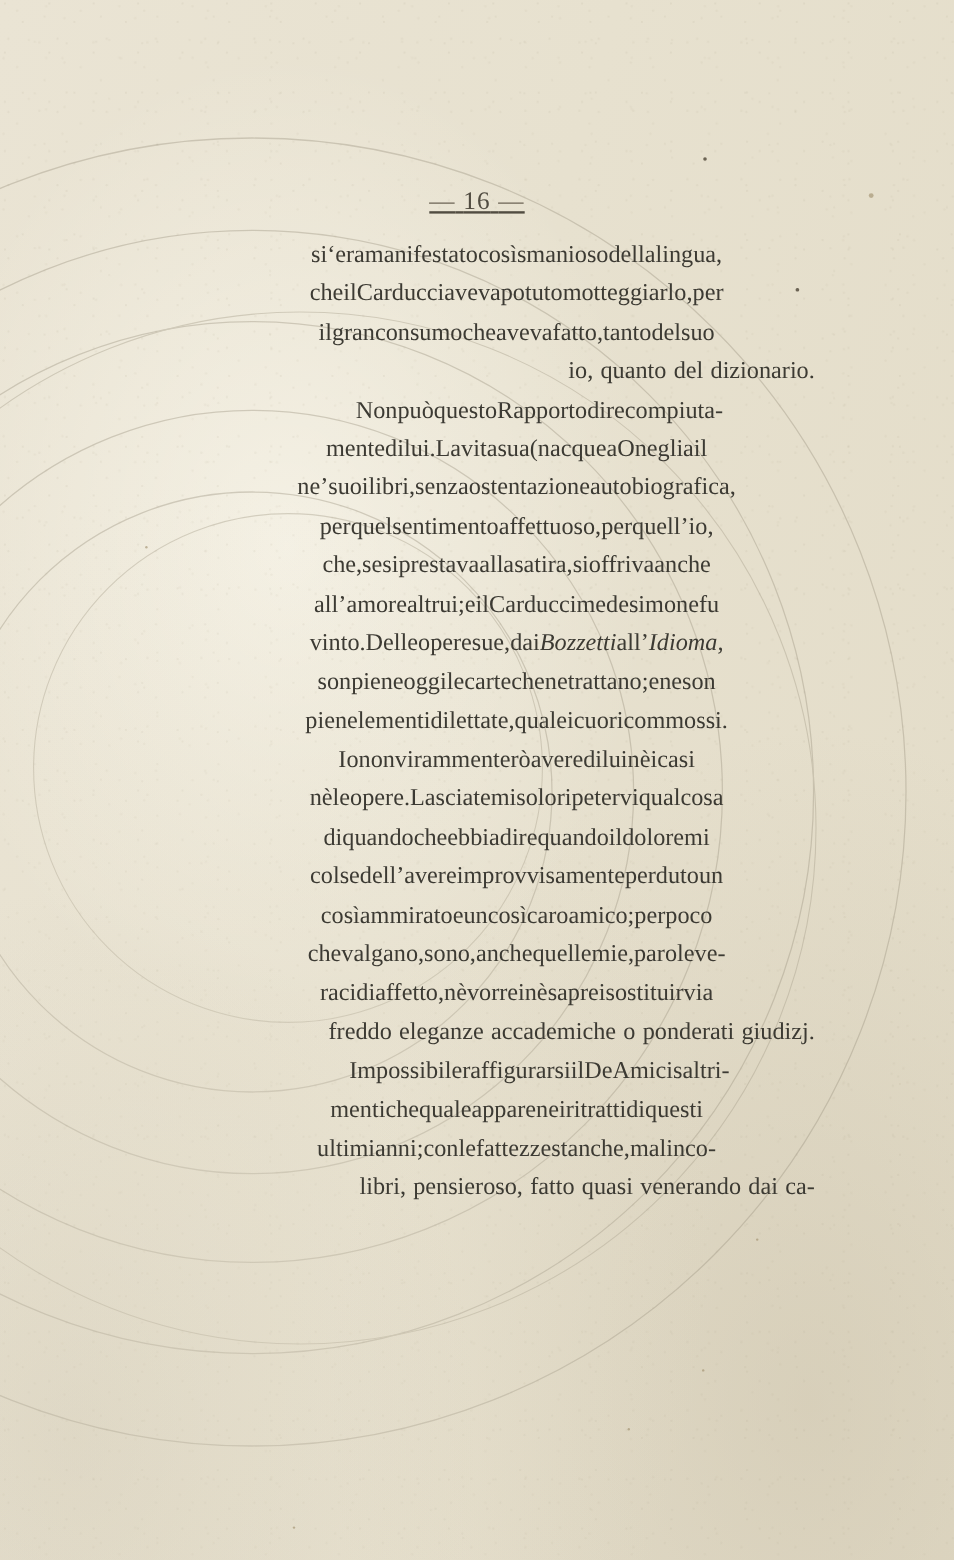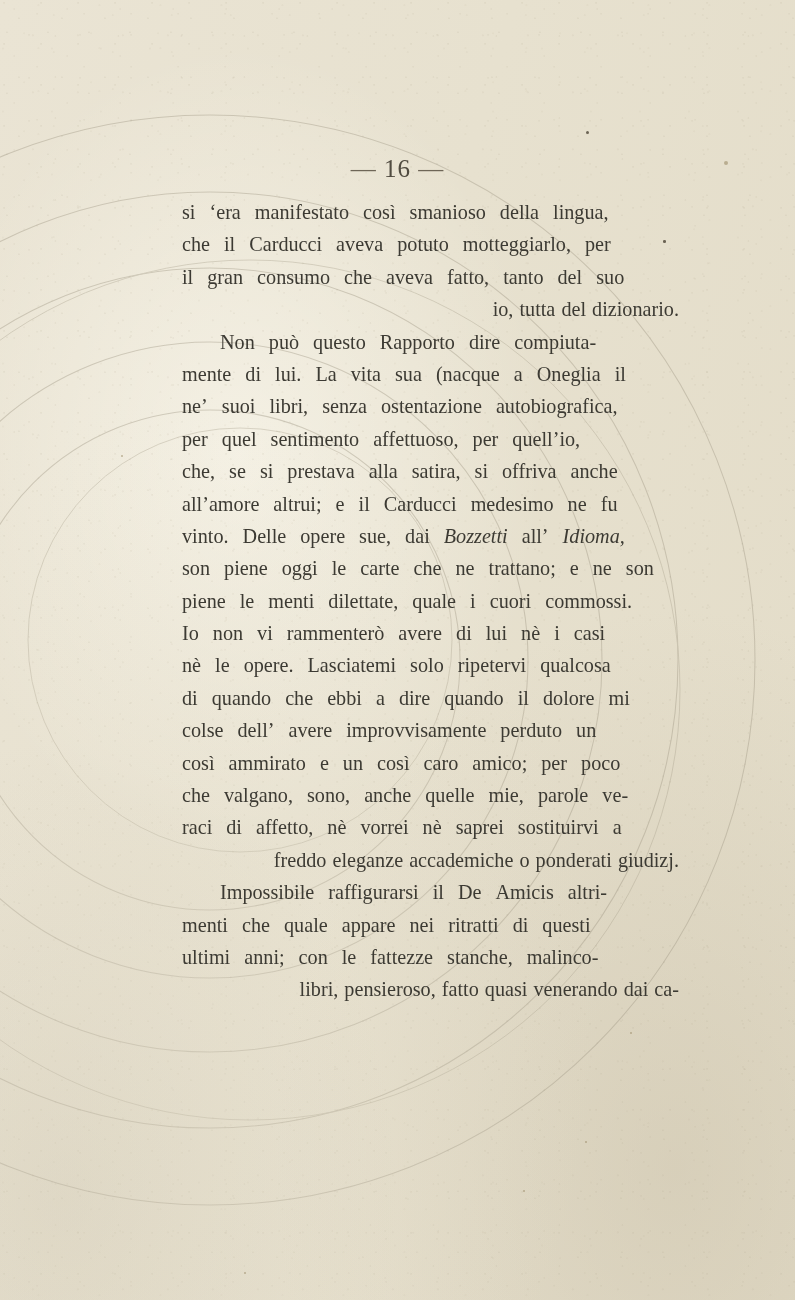--- a/index.html
+++ b/index.html
@@ -62,23 +62,24 @@
   }
   .arcs svg { display: block; width: 795px; height: 1300px; }
 
   
   .page-head {
     position: absolute;
     top: 155px;
     left: 0;
     width: 795px;
     text-align: center;
-    font-size: 25px;
+    font-size: 21px;
     letter-spacing: 1px;
     color: #514c41;
+    text-decoration: underline;
   }
   .page-head .dash { color: #6e6657; }
 
   
   .textblock {
     position: absolute;
     top: 196px;
     left: 182px;
     width: 497px;
     color: #3c3a33;
@@ -86,21 +87,21 @@
     line-height: 32.4px;
   }
 
   .tline {
     display: flex;
     white-space: pre;
     height: 32.4px;
     align-items: baseline;
   }
   
-  .tline.just { justify-content: flex-start; gap: 14px; }
+  .tline.just { justify-content: center; }
   
   .tline.last { justify-content: flex-end; }
   .tline.last .w + .w { margin-left: 0.30em; }
   
   .tline.indent { padding-left: 38px; }
 
   .w { display: inline-block; }
   .w.it { font-style: italic; }
 
   
@@ -150,21 +151,21 @@
     <span class="dash">—</span>
     <span>16</span>
     <span class="dash">—</span>
   </div>
 
   <div class="textblock" id="textblock">
       <div>
         <div class="tline just"><span class="w">si</span><span class="w">‘era</span><span class="w">manifestato</span><span class="w">così</span><span class="w">smanioso</span><span class="w">della</span><span class="w">lingua,</span></div>
         <div class="tline just"><span class="w">che</span><span class="w">il</span><span class="w">Carducci</span><span class="w">aveva</span><span class="w">potuto</span><span class="w">motteggiarlo,</span><span class="w">per</span></div>
         <div class="tline just"><span class="w">il</span><span class="w">gran</span><span class="w">consumo</span><span class="w">che</span><span class="w">aveva</span><span class="w">fatto,</span><span class="w">tanto</span><span class="w">del</span><span class="w">suo</span></div>
-        <div class="tline last"><span class="w">io,</span><span class="w">tutta</span><span class="w">del</span><span class="w">dizionario.</span></div>
+        <div class="tline last"><span class="w">io,</span><span class="w">quanto</span><span class="w">del</span><span class="w">dizionario.</span></div>
       </div>
       <div>
         <div class="tline just indent"><span class="w">Non</span><span class="w">può</span><span class="w">questo</span><span class="w">Rapporto</span><span class="w">dire</span><span class="w">compiuta-</span></div>
         <div class="tline just"><span class="w">mente</span><span class="w">di</span><span class="w">lui.</span><span class="w">La</span><span class="w">vita</span><span class="w">sua</span><span class="w">(nacque</span><span class="w">a</span><span class="w">Oneglia</span><span class="w">il</span></div>
         <div class="tline just"><span class="w">ne’</span><span class="w">suoi</span><span class="w">libri,</span><span class="w">senza</span><span class="w">ostentazione</span><span class="w">autobiografica,</span></div>
         <div class="tline just"><span class="w">per</span><span class="w">quel</span><span class="w">sentimento</span><span class="w">affettuoso,</span><span class="w">per</span><span class="w">quell’io,</span></div>
         <div class="tline just"><span class="w">che,</span><span class="w">se</span><span class="w">si</span><span class="w">prestava</span><span class="w">alla</span><span class="w">satira,</span><span class="w">si</span><span class="w">offriva</span><span class="w">anche</span></div>
         <div class="tline just"><span class="w">all’amore</span><span class="w">altrui;</span><span class="w">e</span><span class="w">il</span><span class="w">Carducci</span><span class="w">medesimo</span><span class="w">ne</span><span class="w">fu</span></div>
         <div class="tline just"><span class="w">vinto.</span><span class="w">Delle</span><span class="w">opere</span><span class="w">sue,</span><span class="w">dai</span><span class="w it">Bozzetti</span><span class="w">all’</span><span class="w it">Idioma,</span></div>
         <div class="tline just"><span class="w">son</span><span class="w">piene</span><span class="w">oggi</span><span class="w">le</span><span class="w">carte</span><span class="w">che</span><span class="w">ne</span><span class="w">trattano;</span><span class="w">e</span><span class="w">ne</span><span class="w">son</span></div>

